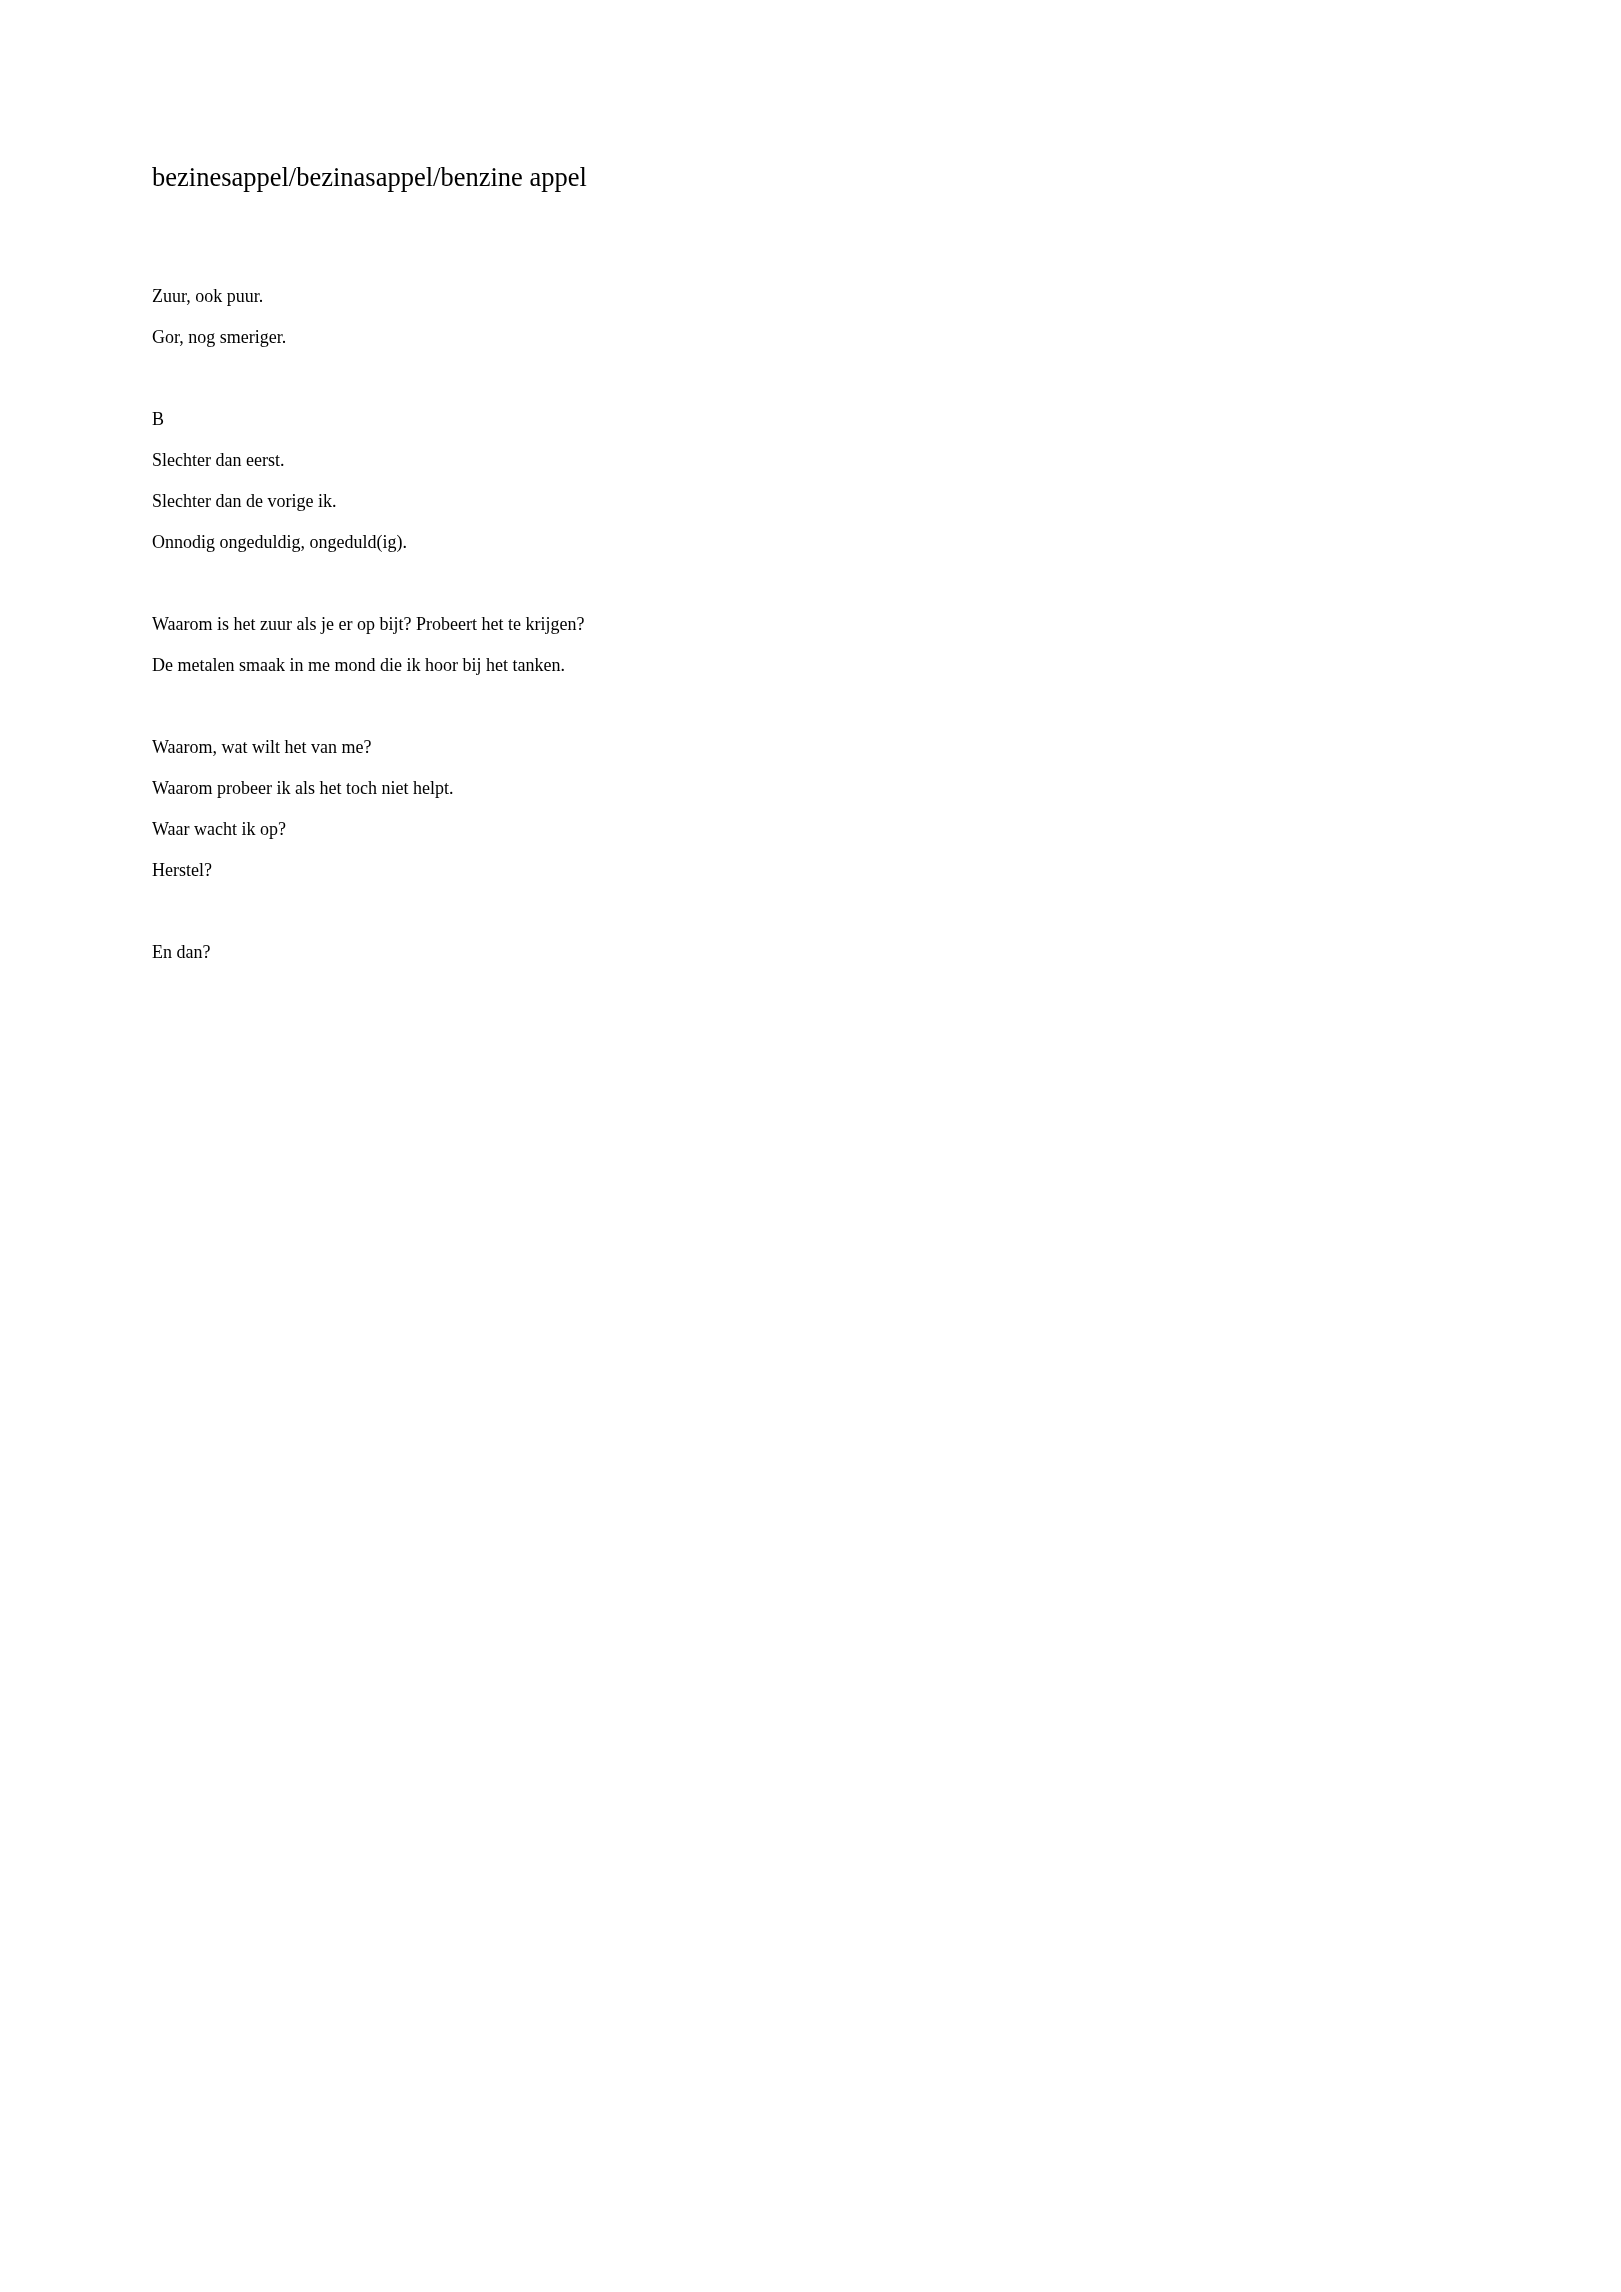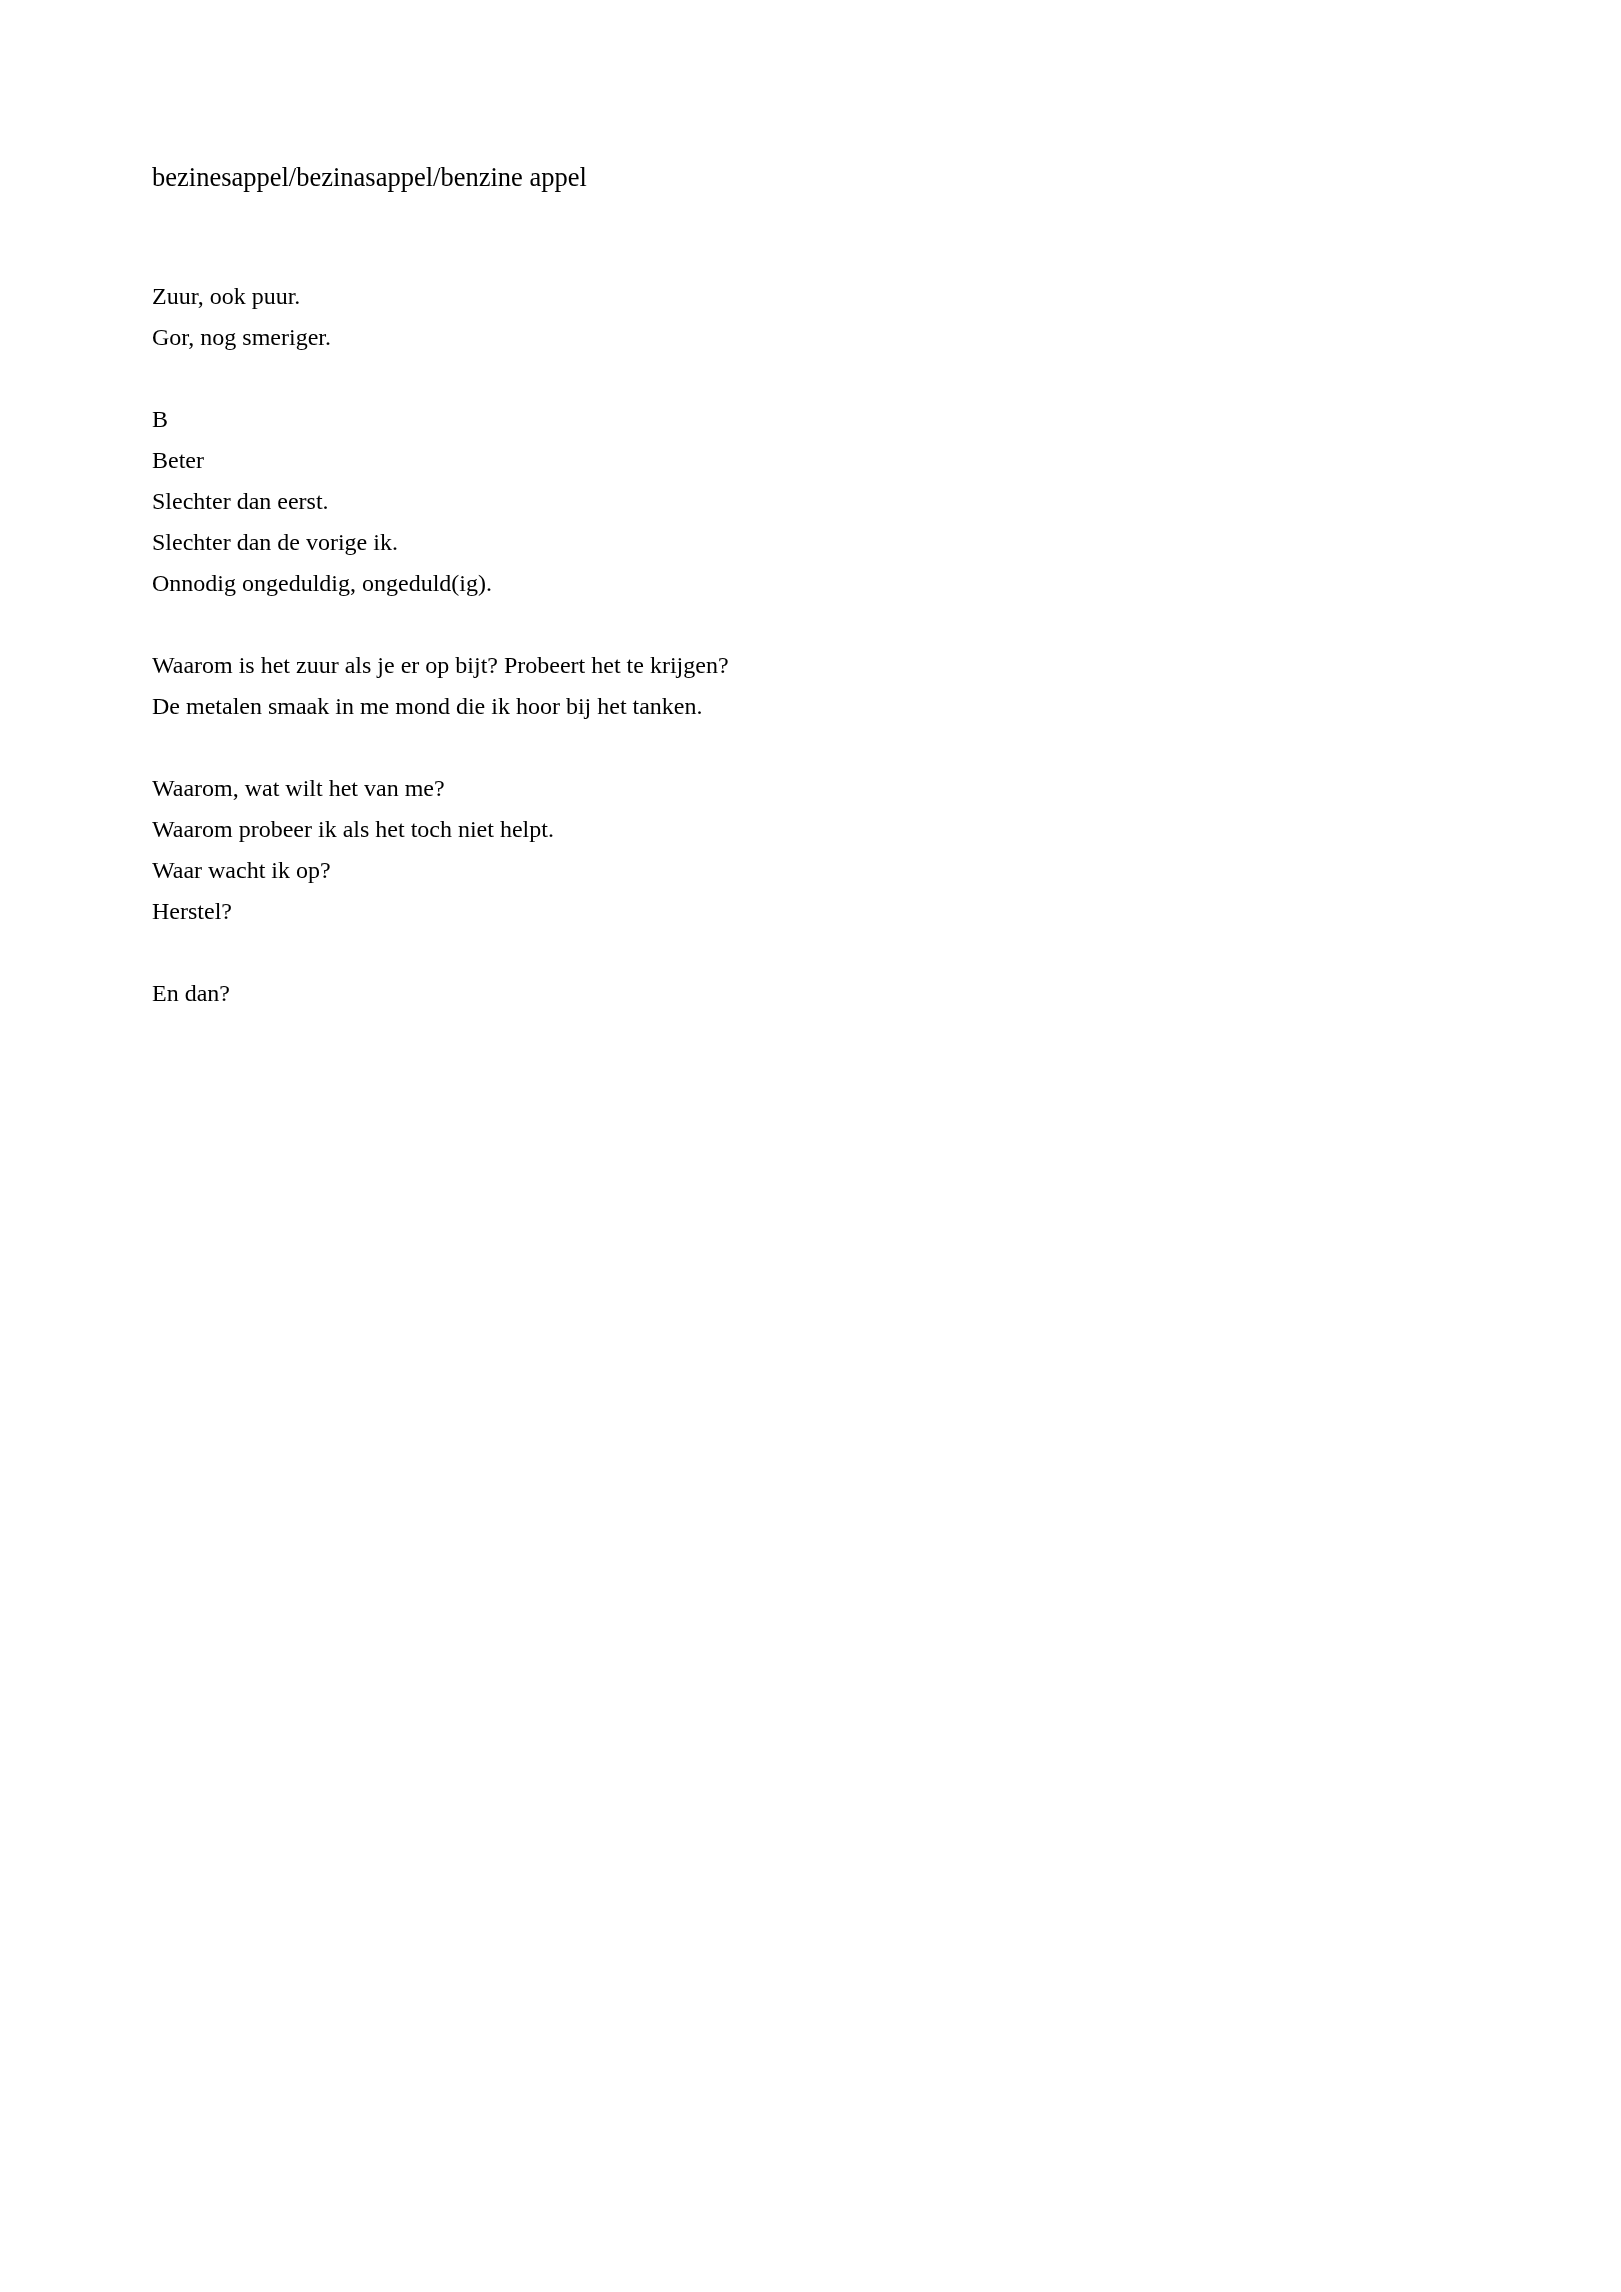--- a/index.html
+++ b/index.html
@@ -16,21 +16,21 @@
   }
   .page {
     position: relative;
     width: 1621px;
     height: 2293px;
     background: #ffffff;
     box-sizing: border-box;
     padding: 157px 147px 16px 152px;
   }
   .doc-body {
-    font-size: 24px;
+    font-size: 18px;
     line-height: 41px;
   }
   .title {
     font-size: 26.5px;
     line-height: 41px;
     margin: 0 0 78px 0;
     font-weight: normal;
   }
   .stanza {
     margin: 0 0 41px 0;
@@ -50,21 +50,20 @@
   <div class="title">bezinesappel/bezinasappel/benzine appel</div>
   <div class="doc-body">
 
     <div class="stanza">
       <div class="line">Zuur, ook puur.</div>
       <div class="line">Gor, nog smeriger.</div>
     </div>
 
     <div class="stanza">
       <div class="line">B</div>
-      <div class="line">Beter</div>
       <div class="line">Slechter dan eerst.</div>
       <div class="line">Slechter dan de vorige ik.</div>
       <div class="line">Onnodig ongeduldig, ongeduld(ig).</div>
     </div>
 
     <div class="stanza">
       <div class="line">Waarom is het zuur als je er op bijt? Probeert het te krijgen?</div>
       <div class="line">De metalen smaak in me mond die ik hoor bij het tanken.</div>
     </div>
 

